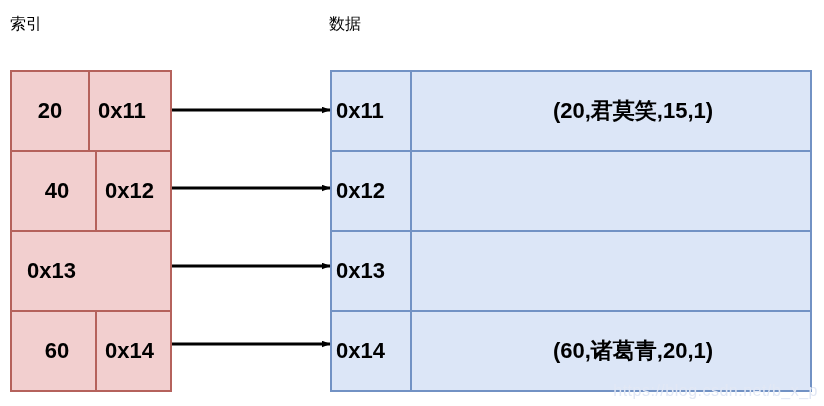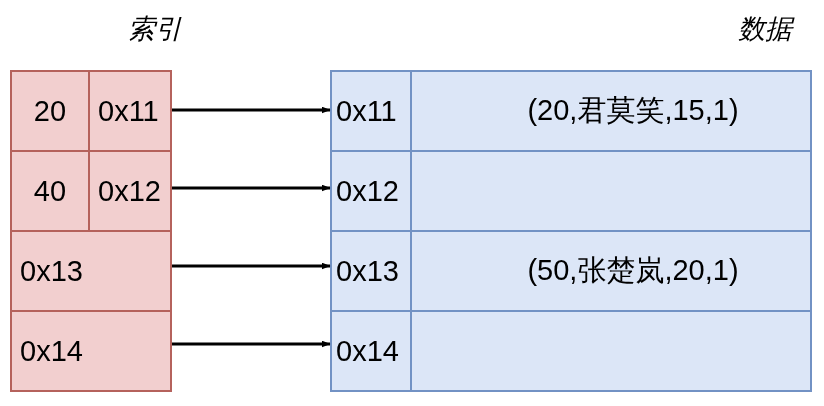--- a/index.html
+++ b/index.html
@@ -15,34 +15,33 @@
   }
   #stage {
     position: relative;
     width: 824px;
     height: 406px;
   }
 
   
   .section-title {
     position: absolute;
-    font-size: 27px;
+    font-size: 16px;
     color: #000000;
-    text-align: right;
+    text-align: left;
     line-height: 1;
     white-space: nowrap;
-    font-style: italic;
   }
   #title-index {
     left: 10px;
     top: 16px;
     width: 172px;
   }
   #title-data {
-    left: 310px;
+    left: 329px;
     top: 16px;
     width: 482px;
   }
 
   
   .table {
     position: absolute;
     box-sizing: border-box;
     display: flex;
     flex-direction: column;
@@ -50,37 +49,39 @@
   .table .row {
     display: flex;
     flex: 1 1 0;
     box-sizing: border-box;
     min-height: 0;
   }
   .table .cell {
     box-sizing: border-box;
     display: flex;
     align-items: center;
-    font-size: 29px;
+    font-size: 22px;
     color: #000000;
     white-space: nowrap;
     overflow: hidden;
+    font-weight: bold;
   }
 
   
   #index-table {
     left: 10px;
     top: 70px;
     width: 162px;
     height: 322px;
     border: 2px solid #b5625c;
     background: #f2cfcf;
   }
   #index-table .row + .row {
     border-top: 2px solid #b5625c;
+    padding-left: 7px;
   }
   #index-table .cell-key {
     width: 78px;
     justify-content: center;
     border-right: 2px solid #b5625c;
   }
   #index-table .cell-addr {
     flex: 1 1 auto;
     justify-content: flex-start;
     padding-left: 8px;
@@ -146,47 +147,49 @@
       <div class="cell cell-addr">0x11</div>
     </div>
     <div class="row">
       <div class="cell cell-key">40</div>
       <div class="cell cell-addr">0x12</div>
     </div>
     <div class="row">
       <div class="cell cell-addr">0x13</div>
     </div>
     <div class="row">
+      <div class="cell cell-key">60</div>
       <div class="cell cell-addr">0x14</div>
     </div>
   </div>
 
   <div class="table" id="data-table">
     <div class="row">
       <div class="cell cell-addr">0x11</div>
       <div class="cell cell-tuple">(20,君莫笑,15,1)</div>
     </div>
     <div class="row">
       <div class="cell cell-addr">0x12</div>
     </div>
     <div class="row">
       <div class="cell cell-addr">0x13</div>
-      <div class="cell cell-tuple">(50,张楚岚,20,1)</div>
     </div>
     <div class="row">
       <div class="cell cell-addr">0x14</div>
+      <div class="cell cell-tuple">(60,诸葛青,20,1)</div>
     </div>
   </div>
 
   <svg id="arrows" viewBox="0 0 824 406">
     <defs>
       <marker id="arrowhead" markerWidth="9" markerHeight="7" refX="8.5" refY="3.5" orient="auto" markerUnits="userSpaceOnUse">
         <polygon points="0 0, 9 3.5, 0 7" fill="#000000"></polygon>
       </marker>
     </defs>
     <line x1="172" y1="110" x2="330" y2="110" stroke="#000000" stroke-width="3" marker-end="url(#arrowhead)"></line>
     <line x1="172" y1="188" x2="330" y2="188" stroke="#000000" stroke-width="3" marker-end="url(#arrowhead)"></line>
     <line x1="172" y1="266" x2="330" y2="266" stroke="#000000" stroke-width="3" marker-end="url(#arrowhead)"></line>
     <line x1="172" y1="344" x2="330" y2="344" stroke="#000000" stroke-width="3" marker-end="url(#arrowhead)"></line>
   </svg>
 
+  <div id="watermark">https://blog.csdn.net/b_x_p</div>
 
 </div>
 
 </body></html>

